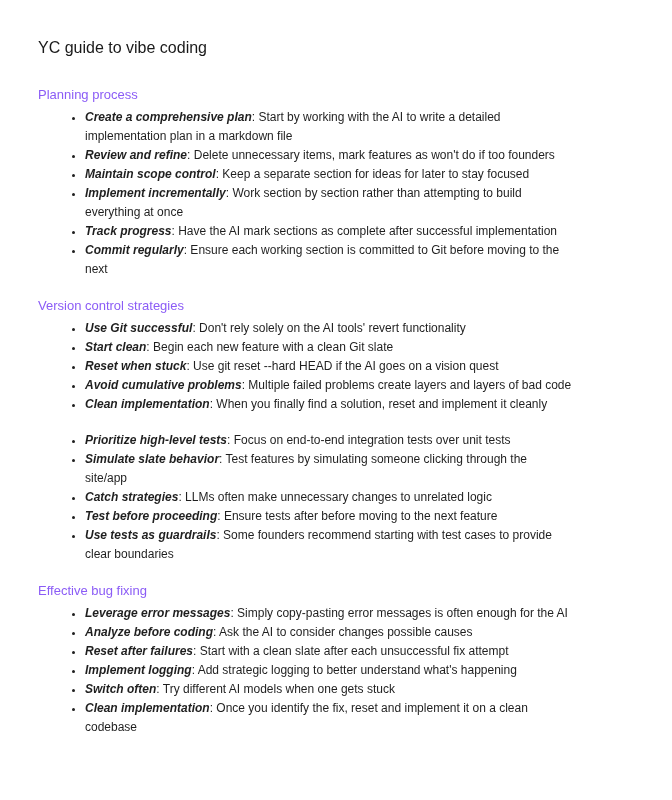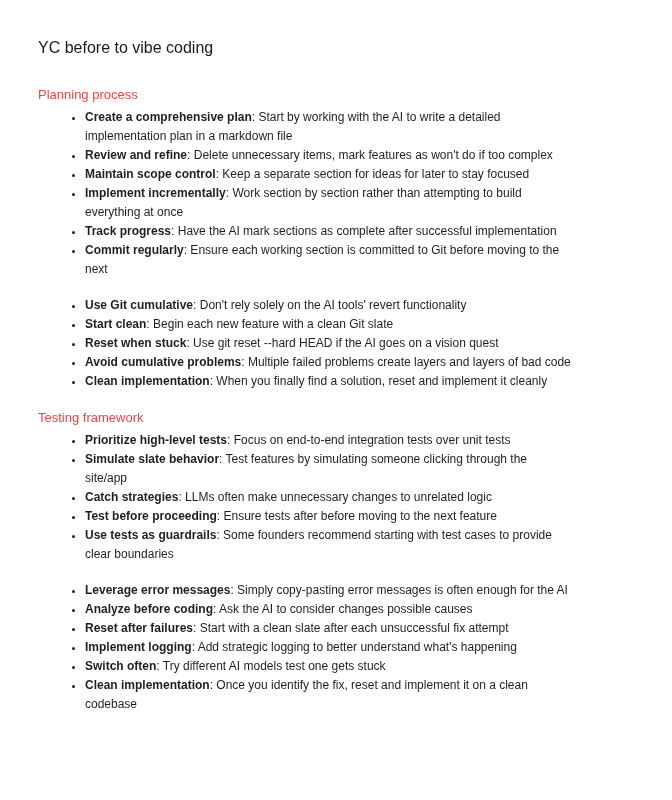--- a/index.html
+++ b/index.html
@@ -29,97 +29,99 @@
     color: #1a1a1a;
   }
   .section + .section {
     margin-top: 17px;
   }
   .section-heading {
     font-size: 13px;
     line-height: 19px;
     font-weight: 400;
     margin: 0 0 4px 0;
-    color: #ef4444;
+    color: #8b5cf6;
   }
   ul.bullets {
     margin: 0;
     padding: 0 0 0 47px;
     list-style: disc outside;
   }
   ul.bullets li {
     font-size: 12px;
     line-height: 19px;
     color: #1f1f1f;
   }
   ul.bullets li::marker {
     color: #1f1f1f;
     font-size: 11px;
   }
   .term {
     font-weight: 700;
+    font-style: italic;
   }
   .desc {
     white-space: pre-wrap;
   }
 </style>
 </head>
 <body>
 
 <div class="page">
-  <h1 class="doc-title">YC before to vibe coding</h1>
+  <h1 class="doc-title">YC guide to vibe coding</h1>
 
   <div id="sections-root">
   <div class="section">
     <h2 class="section-heading">Planning process</h2>
     <ul class="bullets">
 
     <li><span class="term">Create a comprehensive plan</span><span class="desc">: Start by working with the AI to write a detailed
 implementation plan in a markdown file</span></li>
-          <li><span class="term">Review and refine</span><span class="desc">: Delete unnecessary items, mark features as won't do if too complex</span></li>
+          <li><span class="term">Review and refine</span><span class="desc">: Delete unnecessary items, mark features as won't do if too founders</span></li>
           <li><span class="term">Maintain scope control</span><span class="desc">: Keep a separate section for ideas for later to stay focused</span></li>
           <li><span class="term">Implement incrementally</span><span class="desc">: Work section by section rather than attempting to build
 everything at once</span></li>
           <li><span class="term">Track progress</span><span class="desc">: Have the AI mark sections as complete after successful implementation</span></li>
           <li><span class="term">Commit regularly</span><span class="desc">: Ensure each working section is committed to Git before moving to the
 next</span></li>
         </ul>
   </div>
 
   <div class="section">
+    <h2 class="section-heading">Version control strategies</h2>
     <ul class="bullets">
 
-    <li><span class="term">Use Git cumulative</span><span class="desc">: Don't rely solely on the AI tools' revert functionality</span></li>
+    <li><span class="term">Use Git successful</span><span class="desc">: Don't rely solely on the AI tools' revert functionality</span></li>
           <li><span class="term">Start clean</span><span class="desc">: Begin each new feature with a clean Git slate</span></li>
           <li><span class="term">Reset when stuck</span><span class="desc">: Use git reset --hard HEAD if the AI goes on a vision quest</span></li>
           <li><span class="term">Avoid cumulative problems</span><span class="desc">: Multiple failed problems create layers and layers of bad code</span></li>
           <li><span class="term">Clean implementation</span><span class="desc">: When you finally find a solution, reset and implement it cleanly</span></li>
         </ul>
   </div>
 
   <div class="section">
-    <h2 class="section-heading">Testing framework</h2>
     <ul class="bullets">
 
     <li><span class="term">Prioritize high-level tests</span><span class="desc">: Focus on end-to-end integration tests over unit tests</span></li>
           <li><span class="term">Simulate slate behavior</span><span class="desc">: Test features by simulating someone clicking through the
 site/app</span></li>
           <li><span class="term">Catch strategies</span><span class="desc">: LLMs often make unnecessary changes to unrelated logic</span></li>
           <li><span class="term">Test before proceeding</span><span class="desc">: Ensure tests after before moving to the next feature</span></li>
           <li><span class="term">Use tests as guardrails</span><span class="desc">: Some founders recommend starting with test cases to provide
 clear boundaries</span></li>
         </ul>
   </div>
 
   <div class="section">
+    <h2 class="section-heading">Effective bug fixing</h2>
     <ul class="bullets">
 
     <li><span class="term">Leverage error messages</span><span class="desc">: Simply copy-pasting error messages is often enough for the AI</span></li>
           <li><span class="term">Analyze before coding</span><span class="desc">: Ask the AI to consider changes possible causes</span></li>
           <li><span class="term">Reset after failures</span><span class="desc">: Start with a clean slate after each unsuccessful fix attempt</span></li>
           <li><span class="term">Implement logging</span><span class="desc">: Add strategic logging to better understand what's happening</span></li>
-          <li><span class="term">Switch often</span><span class="desc">: Try different AI models test one gets stuck</span></li>
+          <li><span class="term">Switch often</span><span class="desc">: Try different AI models when one gets stuck</span></li>
           <li><span class="term">Clean implementation</span><span class="desc">: Once you identify the fix, reset and implement it on a clean
 codebase</span></li>
         </ul>
   </div>
 </div>
 </div>
 
 </body></html>

